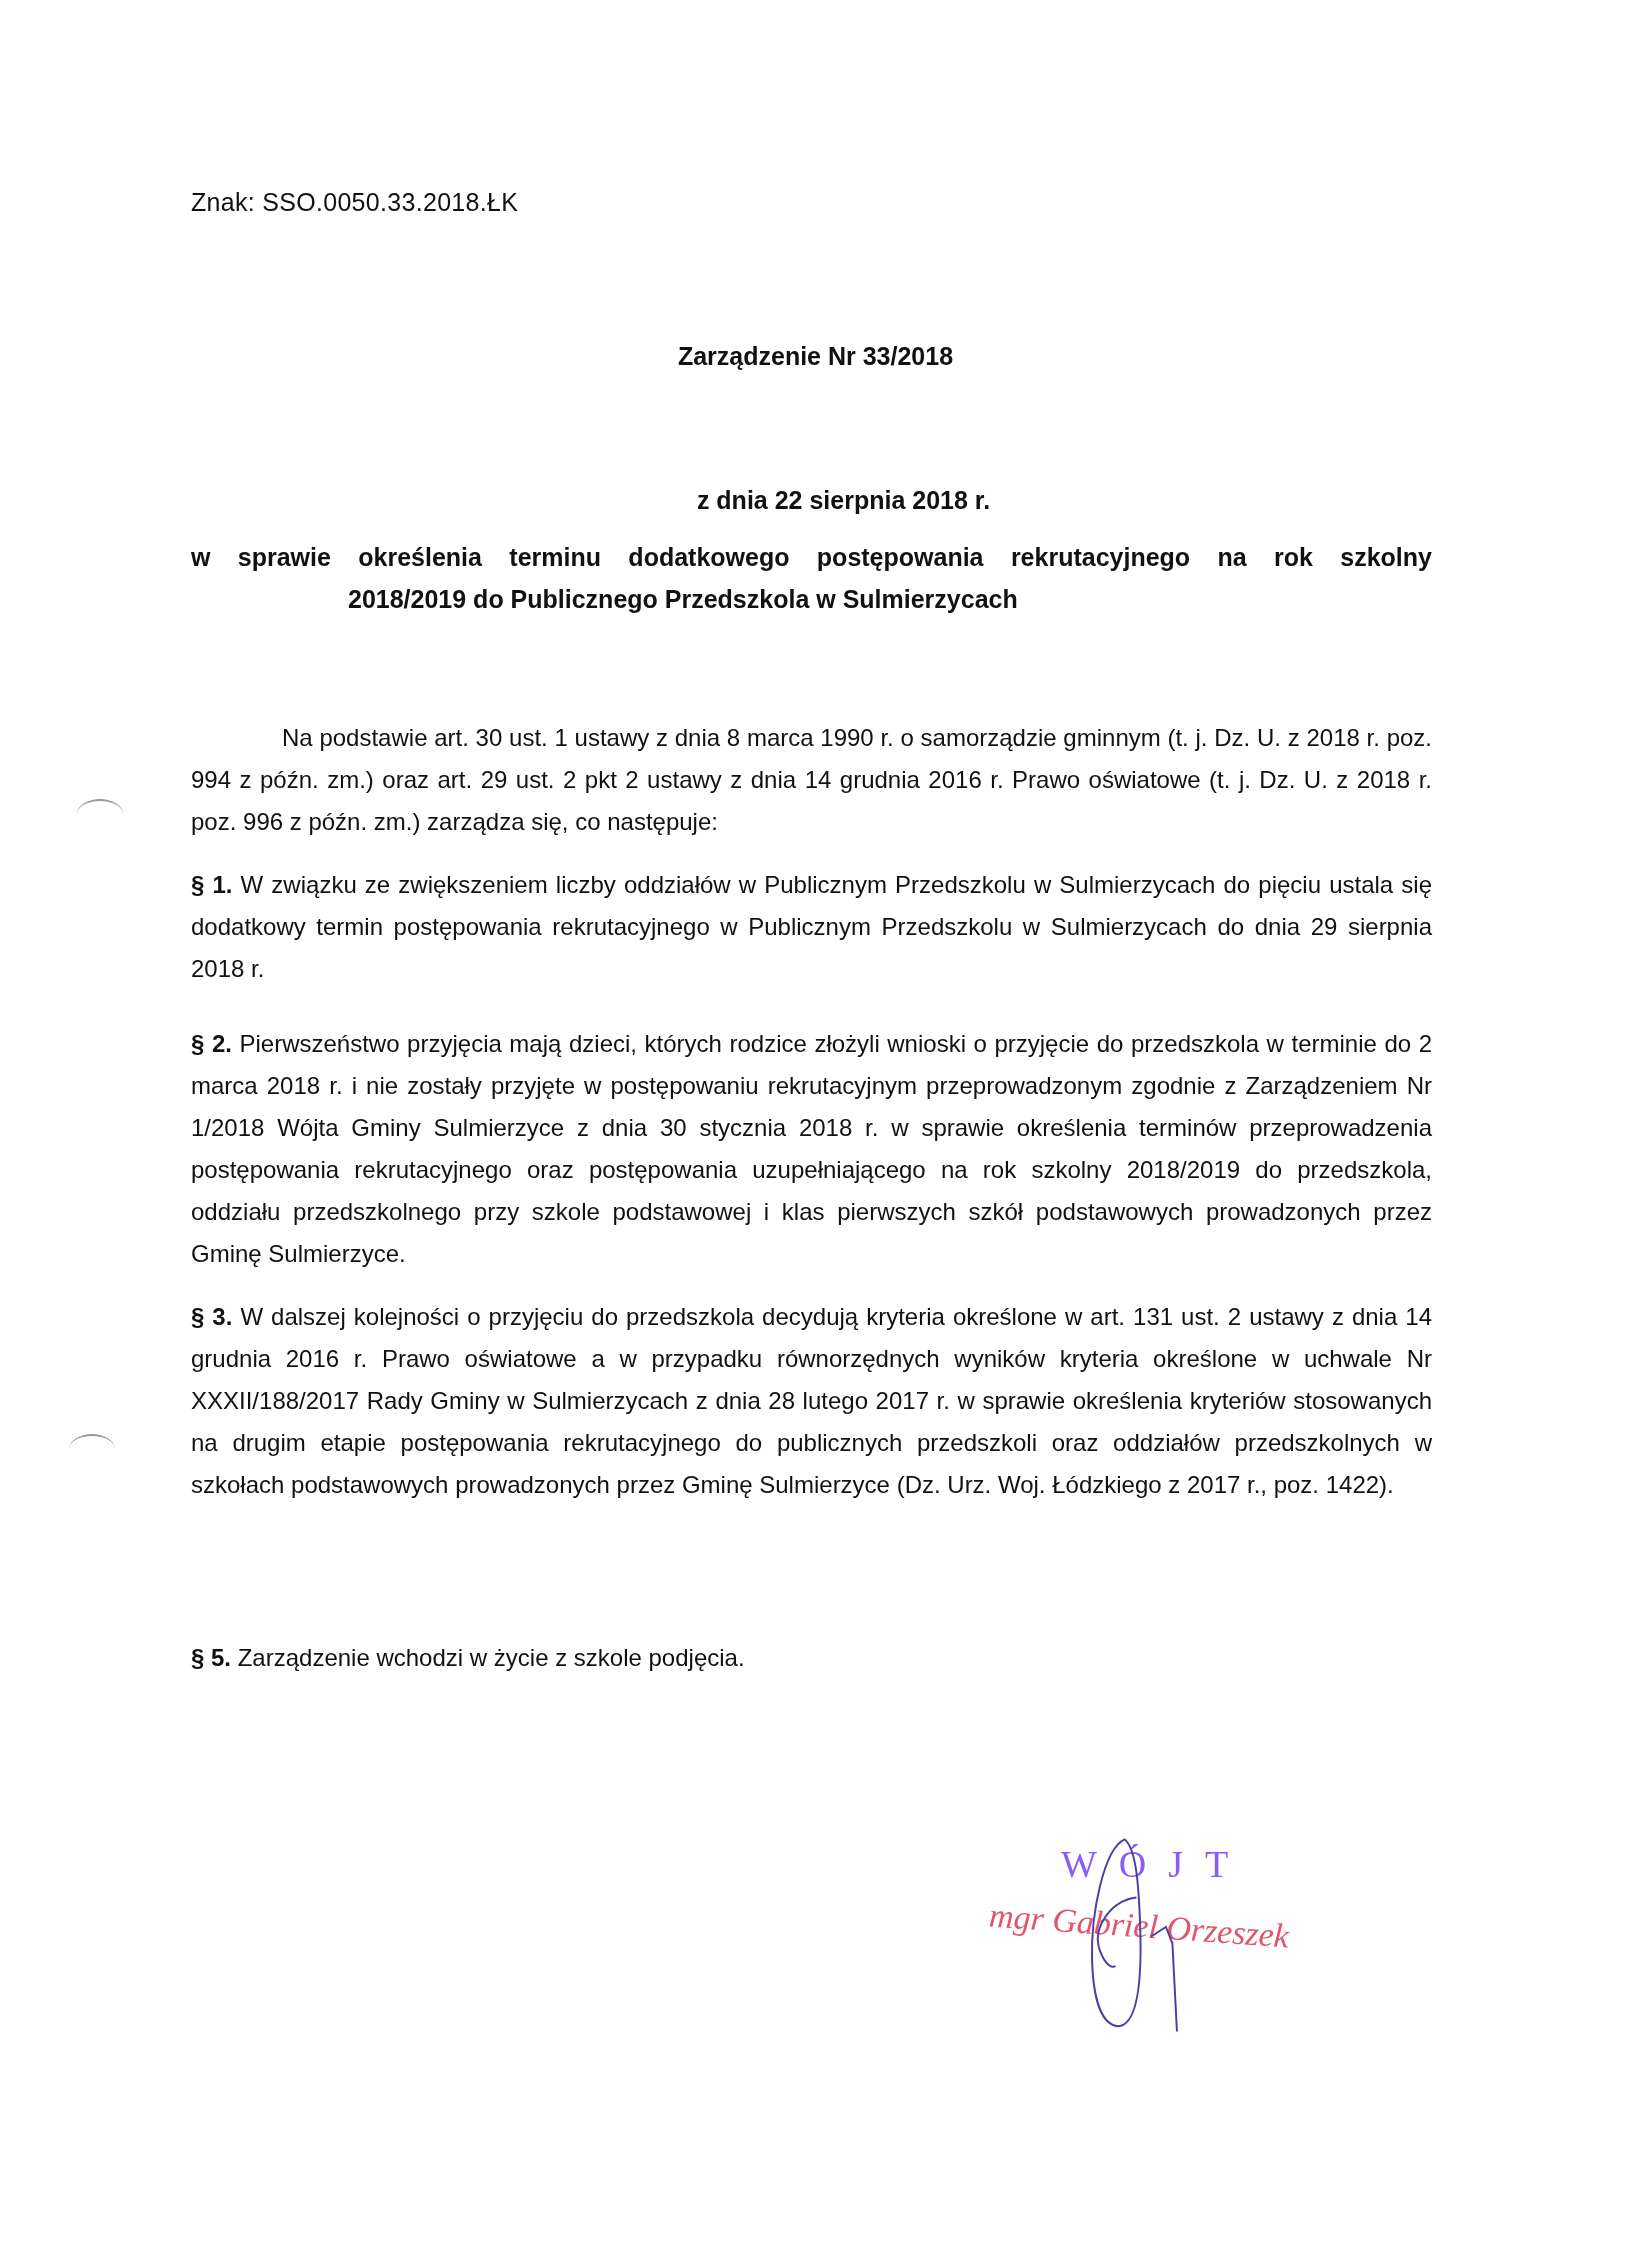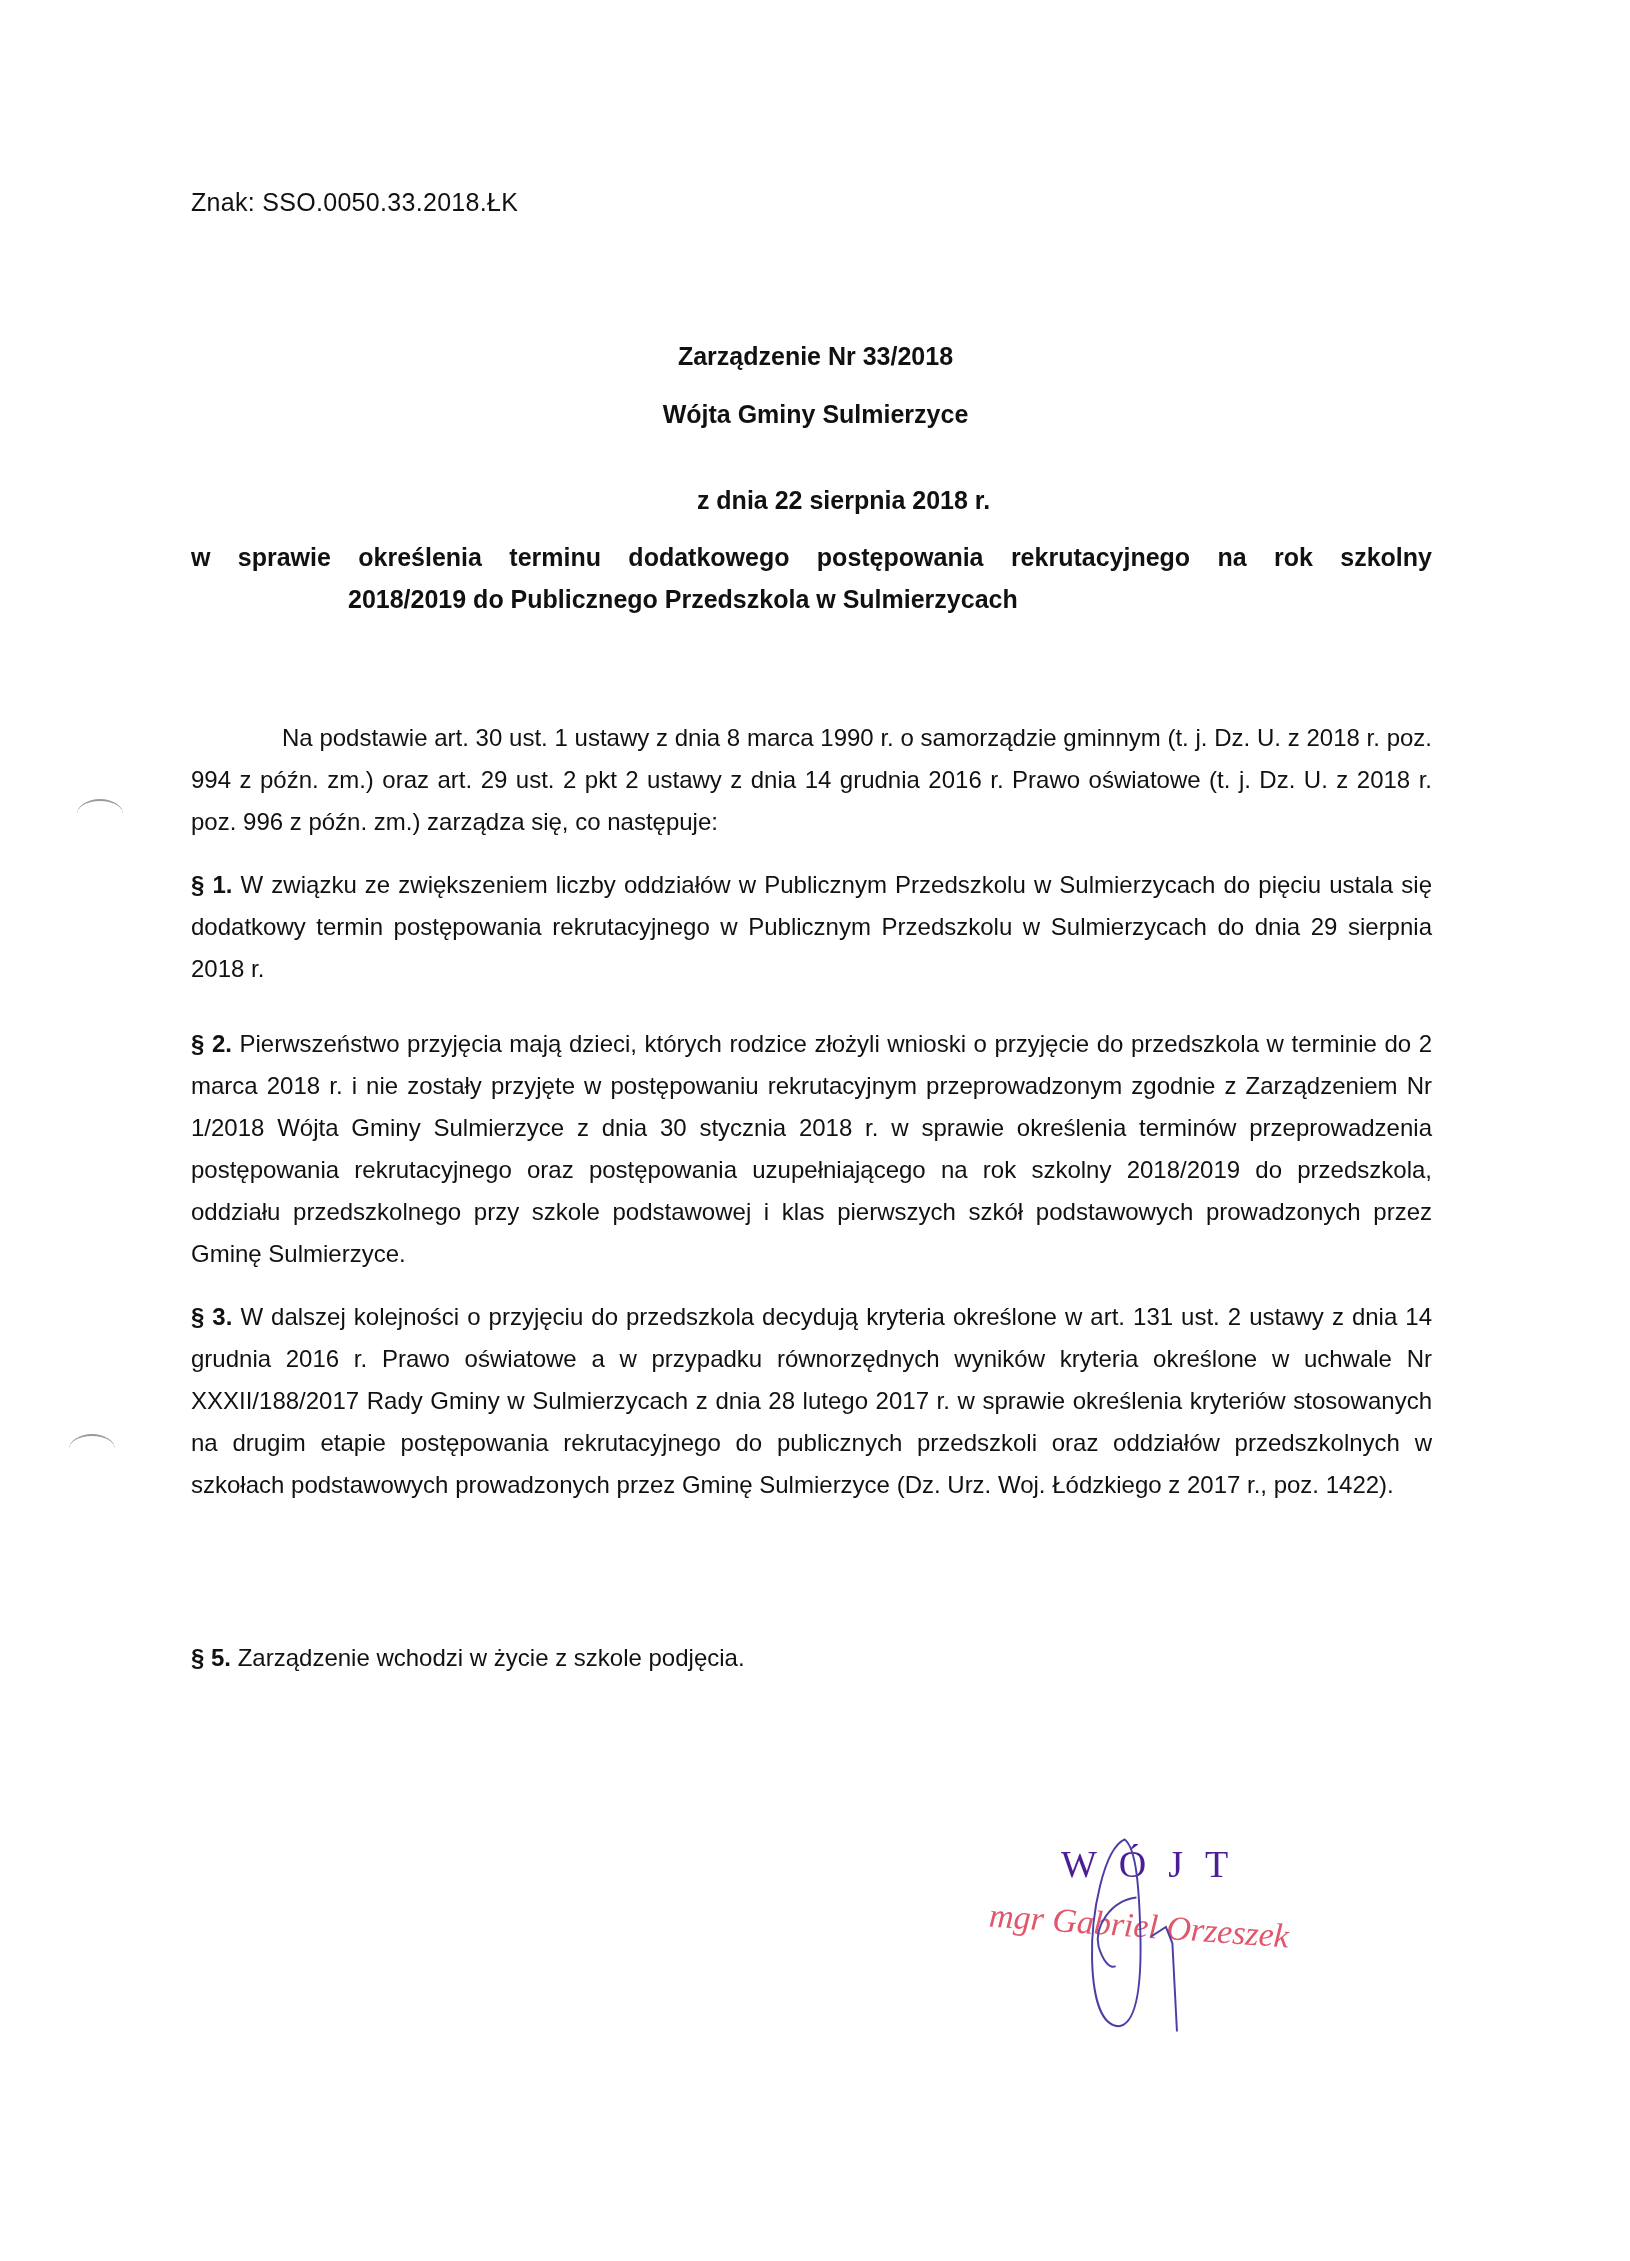--- a/index.html
+++ b/index.html
@@ -19,32 +19,31 @@
   .p1 { top:864px; }
   .p2 { top:1023px; }
   .p3 { top:1296px; }
   .p4 { top:1571px; }
   .p5 { top:1637px; }
   .para-num { font-weight:bold; }
   .punch { position:absolute; width:46px; height:13px; border-top:2px solid #999; border-radius:50%/100% 100% 0 0; }
   .punch1 { left:77px; top:799px; }
   .punch2 { left:69px; top:1434px; }
   .stamp { position:absolute; left:947px; top:1829px; width:392px; height:209px; }
-  .stamp-title { position:absolute; left:114px; top:13px; font-family:"Liberation Serif", serif; color:#4c1d95; font-size:38px; letter-spacing:22px; }
+  .stamp-title { position:absolute; left:114px; top:13px; font-family:"Liberation Serif", serif; color:#8b5cf6; font-size:38px; letter-spacing:22px; }
   .stamp-name { position:absolute; left:42px; top:78px; font-family:"Liberation Serif", serif; font-style:italic; color:#e0566b; font-size:34px; transform:rotate(4deg); white-space:nowrap; }
   .signature { position:absolute; left:0; top:0; width:392px; height:209px; }
 </style>
 </head>
 <body>
 
 <div class="page">
   <div class="ref">Znak: SSO.0050.33.2018.ŁK</div>
 
   <div class="heading h1">Zarządzenie Nr 33/2018</div>
-  <div class="heading h2">Wójta Gminy Sulmierzyce</div>
   <div class="heading h3">z dnia 22 sierpnia 2018 r.</div>
 
   <div class="subject">
     <span class="l1">w sprawie określenia terminu dodatkowego postępowania rekrutacyjnego na rok szkolny</span>
     <span class="l2">2018/2019 do Publicznego Przedszkola w Sulmierzycach</span>
   </div>
 
   <div class="punch punch1"></div>
   <div class="punch punch2"></div>
 

